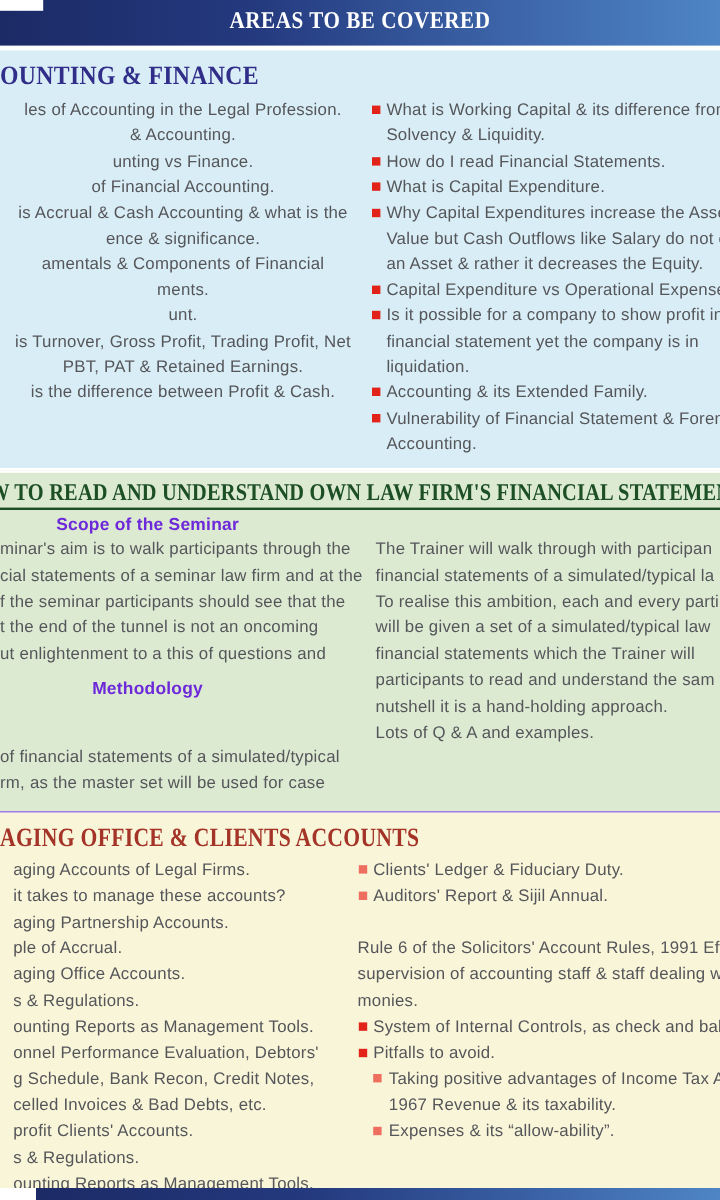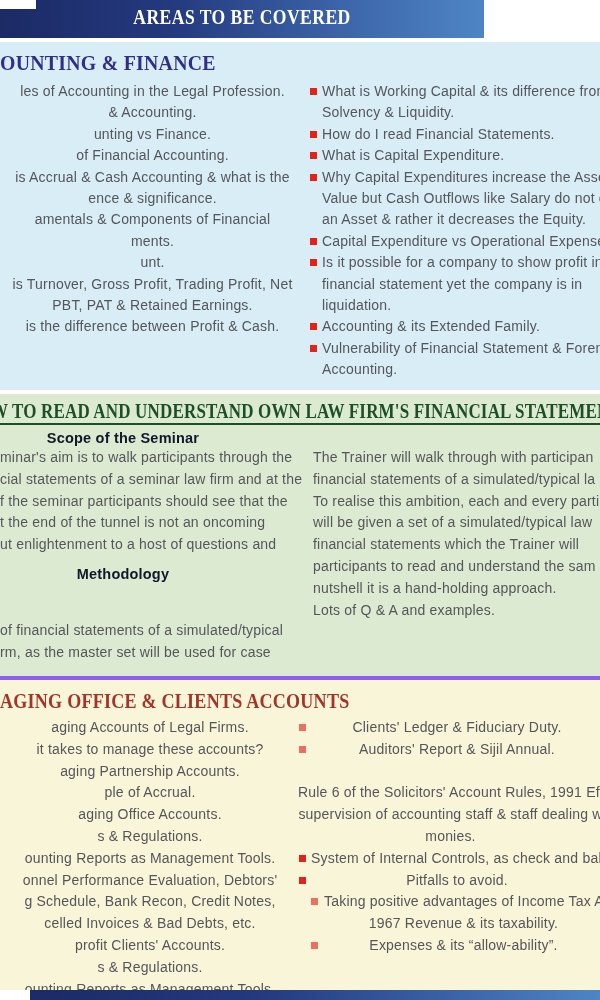--- a/index.html
+++ b/index.html
@@ -1,21 +1,21 @@
 <!DOCTYPE html>
 <html><head>
 <meta charset="utf-8">
 <style>
   html,body{margin:0;padding:0;}
   body{width:600px;height:1000px;overflow:hidden;background:#ffffff;
        font-family:"Liberation Sans", sans-serif;}
   .page{position:relative;width:600px;height:1000px;overflow:hidden;background:#ffffff;}
 
   
-  .topbar{position:absolute;left:0;top:0;width:484px;height:38px;
+  .topbar{position:absolute;left:0;top:0;width:600px;height:38px;
           background:linear-gradient(90deg,#1c2a66 0%,#24397e 35%,#3c64a8 70%,#4e85c5 100%);}
   .topbar-notch{position:absolute;left:0;top:0;width:36px;height:9px;background:#ffffff;}
   .topbar-title{position:absolute;left:0;right:0;top:6px;text-align:center;
           font-family:"Liberation Serif", serif;font-weight:700;font-size:20px;color:#ffffff;
           letter-spacing:.5px;transform:scaleX(.88);}
 
   
   .ln{position:relative;white-space:nowrap;color:#55565a;font-size:14px;letter-spacing:.2px;}
   .ln.pad{padding-left:13px;}
   .ln.sub{padding-left:26px;}
@@ -35,35 +35,35 @@
 
   
   .s2{position:absolute;left:0;top:392px;width:600px;height:284px;background:#dcead2;overflow:hidden;
       border-top:2px solid #ffffff;}
   .s2 .ln{height:21.8px;line-height:21.8px;}
   .s2h{position:absolute;left:-9px;top:6px;margin:0;font-family:"Liberation Serif", serif;
        font-weight:700;font-size:20px;color:#1d4f25;letter-spacing:.2px;
        transform:scaleX(.85);transform-origin:left top;white-space:nowrap;}
   .s2h .ul{border-bottom:2px solid #1d4f25;padding-bottom:1px;}
   .subhead{position:absolute;width:246px;text-align:center;font-weight:700;font-size:14.5px;
-       color:#0f172a;letter-spacing:.2px;white-space:nowrap;}
+       color:#6d28d9;letter-spacing:.2px;white-space:nowrap;}
   .scope-head{left:0;top:36px;}
   .meth-head{left:0;top:172px;}
   .s2-left1{position:absolute;left:0;top:53px;width:305px;}
   .s2-left2{position:absolute;left:0;top:206px;width:305px;margin-top:20px;}
   .s2-right{position:absolute;left:313px;top:53px;width:290px;}
 
   
   .s3{position:absolute;left:0;top:676px;width:600px;height:314px;background:#f9f5d8;overflow:hidden;
-      border-top:4px solid #8b5cf6;text-align:center;}
+      border-top:1px solid #8b5cf6;}
   .s3 .ln{height:21.8px;line-height:21.8px;}
   .s3h{position:absolute;left:0;top:8px;margin:0;font-family:"Liberation Serif", serif;
        font-weight:700;font-size:22px;color:#a43428;letter-spacing:.3px;
        transform:scaleX(.82);transform-origin:left top;white-space:nowrap;}
-  .s3-left{position:absolute;left:0;top:37px;width:300px;}
+  .s3-left{position:absolute;left:11px;top:37px;width:300px;}
   .s3-right{position:absolute;left:298px;top:37px;width:305px;}
 
   
   .bottomstrip{position:absolute;left:0;top:990px;width:600px;height:10px;background:#ffffff;}
   .nextbar{position:absolute;left:30px;top:0;width:570px;height:10px;
            background:linear-gradient(90deg,#1c2a66 0%,#24397e 40%,#3c64a8 75%,#4e85c5 100%);}
 </style>
 </head>
 <body>
 
@@ -109,21 +109,21 @@
   </section>
 
   <section class="s2">
     <h2 class="s2h"><span class="ul">W TO READ AND UNDERSTAND OWN LAW FIRM'S FINANCIAL STATEMENTS</span></h2>
     <div class="subhead scope-head">Scope of the Seminar</div>
     <div class="s2-left1">
         <div class="ln">minar's aim is to walk participants through the</div>
         <div class="ln">cial statements of a seminar law firm and at the</div>
         <div class="ln">f the seminar participants should see that the</div>
         <div class="ln">t the end of the tunnel is not an oncoming</div>
-        <div class="ln">ut enlightenment to a host of questions and</div>
+        <div class="ln">ut enlightenment to a this of questions and</div>
       </div>
     <div class="subhead meth-head">Methodology</div>
     <div class="s2-left2">
         <div class="ln">of financial statements of a simulated/typical</div>
         <div class="ln">rm, as the master set will be used for case</div>
       </div>
     <div class="s2-right">
         <div class="ln">The Trainer will walk through with participan</div>
         <div class="ln">financial statements of a simulated/typical la</div>
         <div class="ln">To realise this ambition, each and every parti</div>

